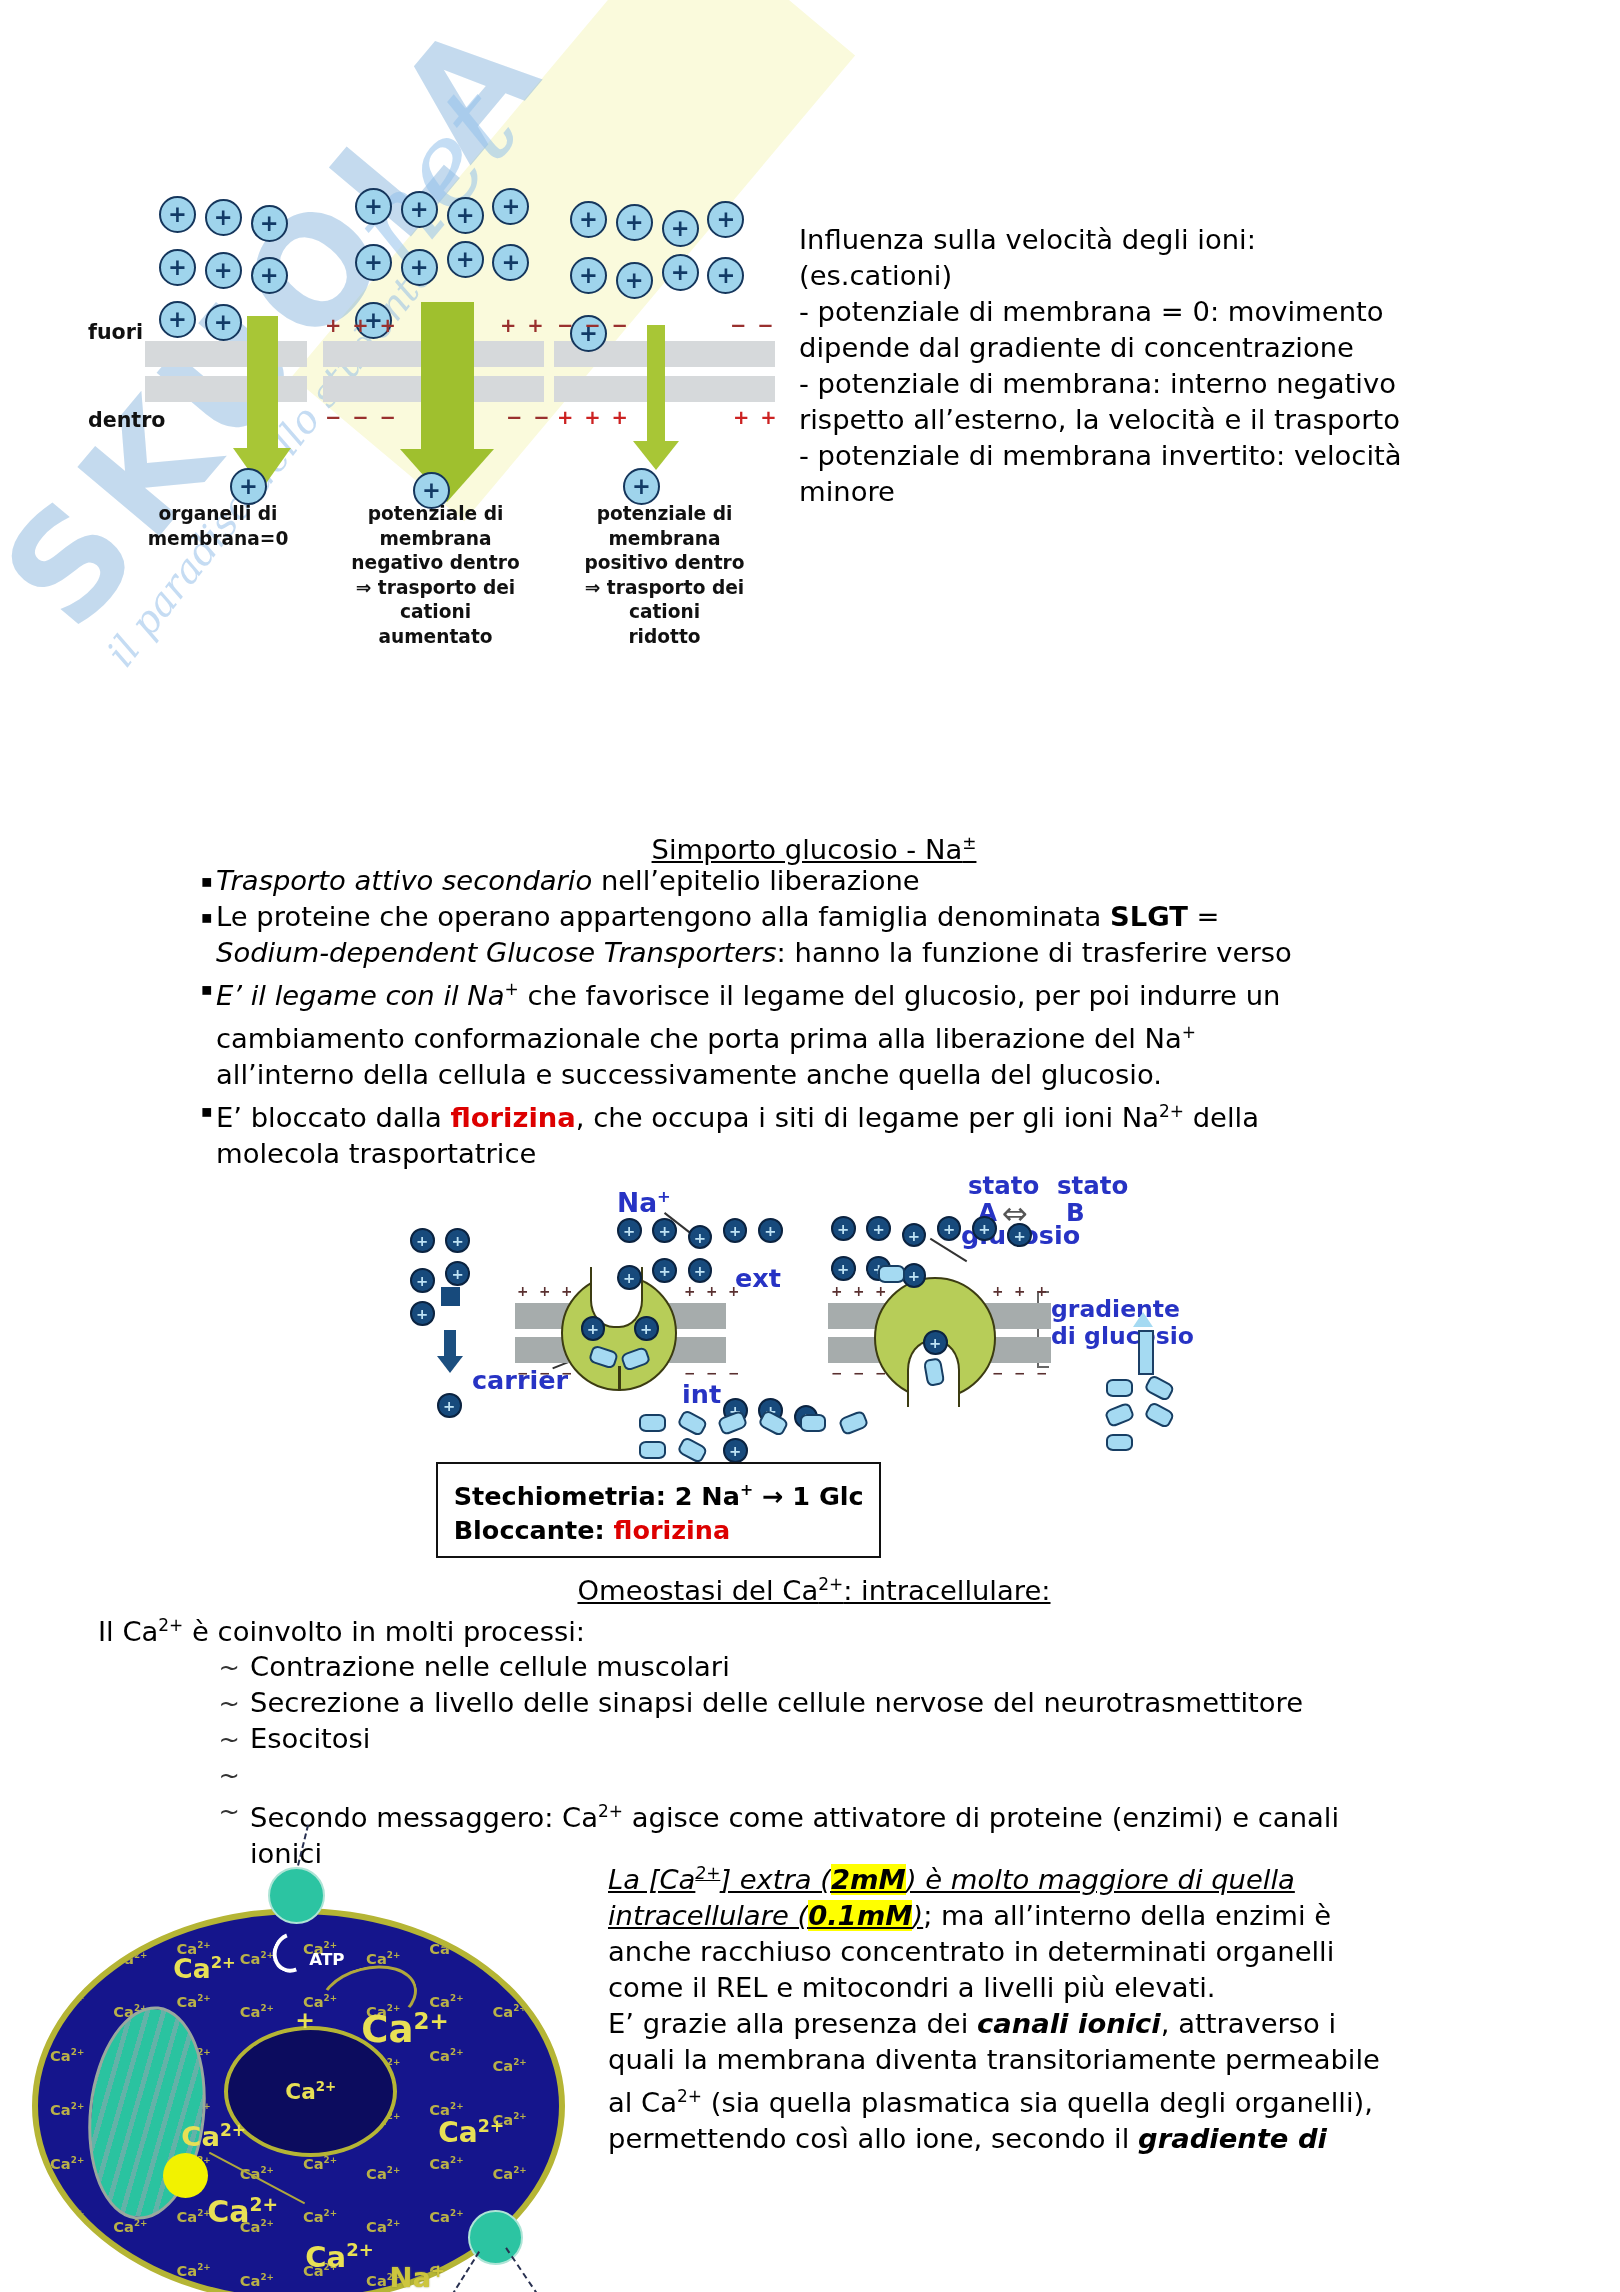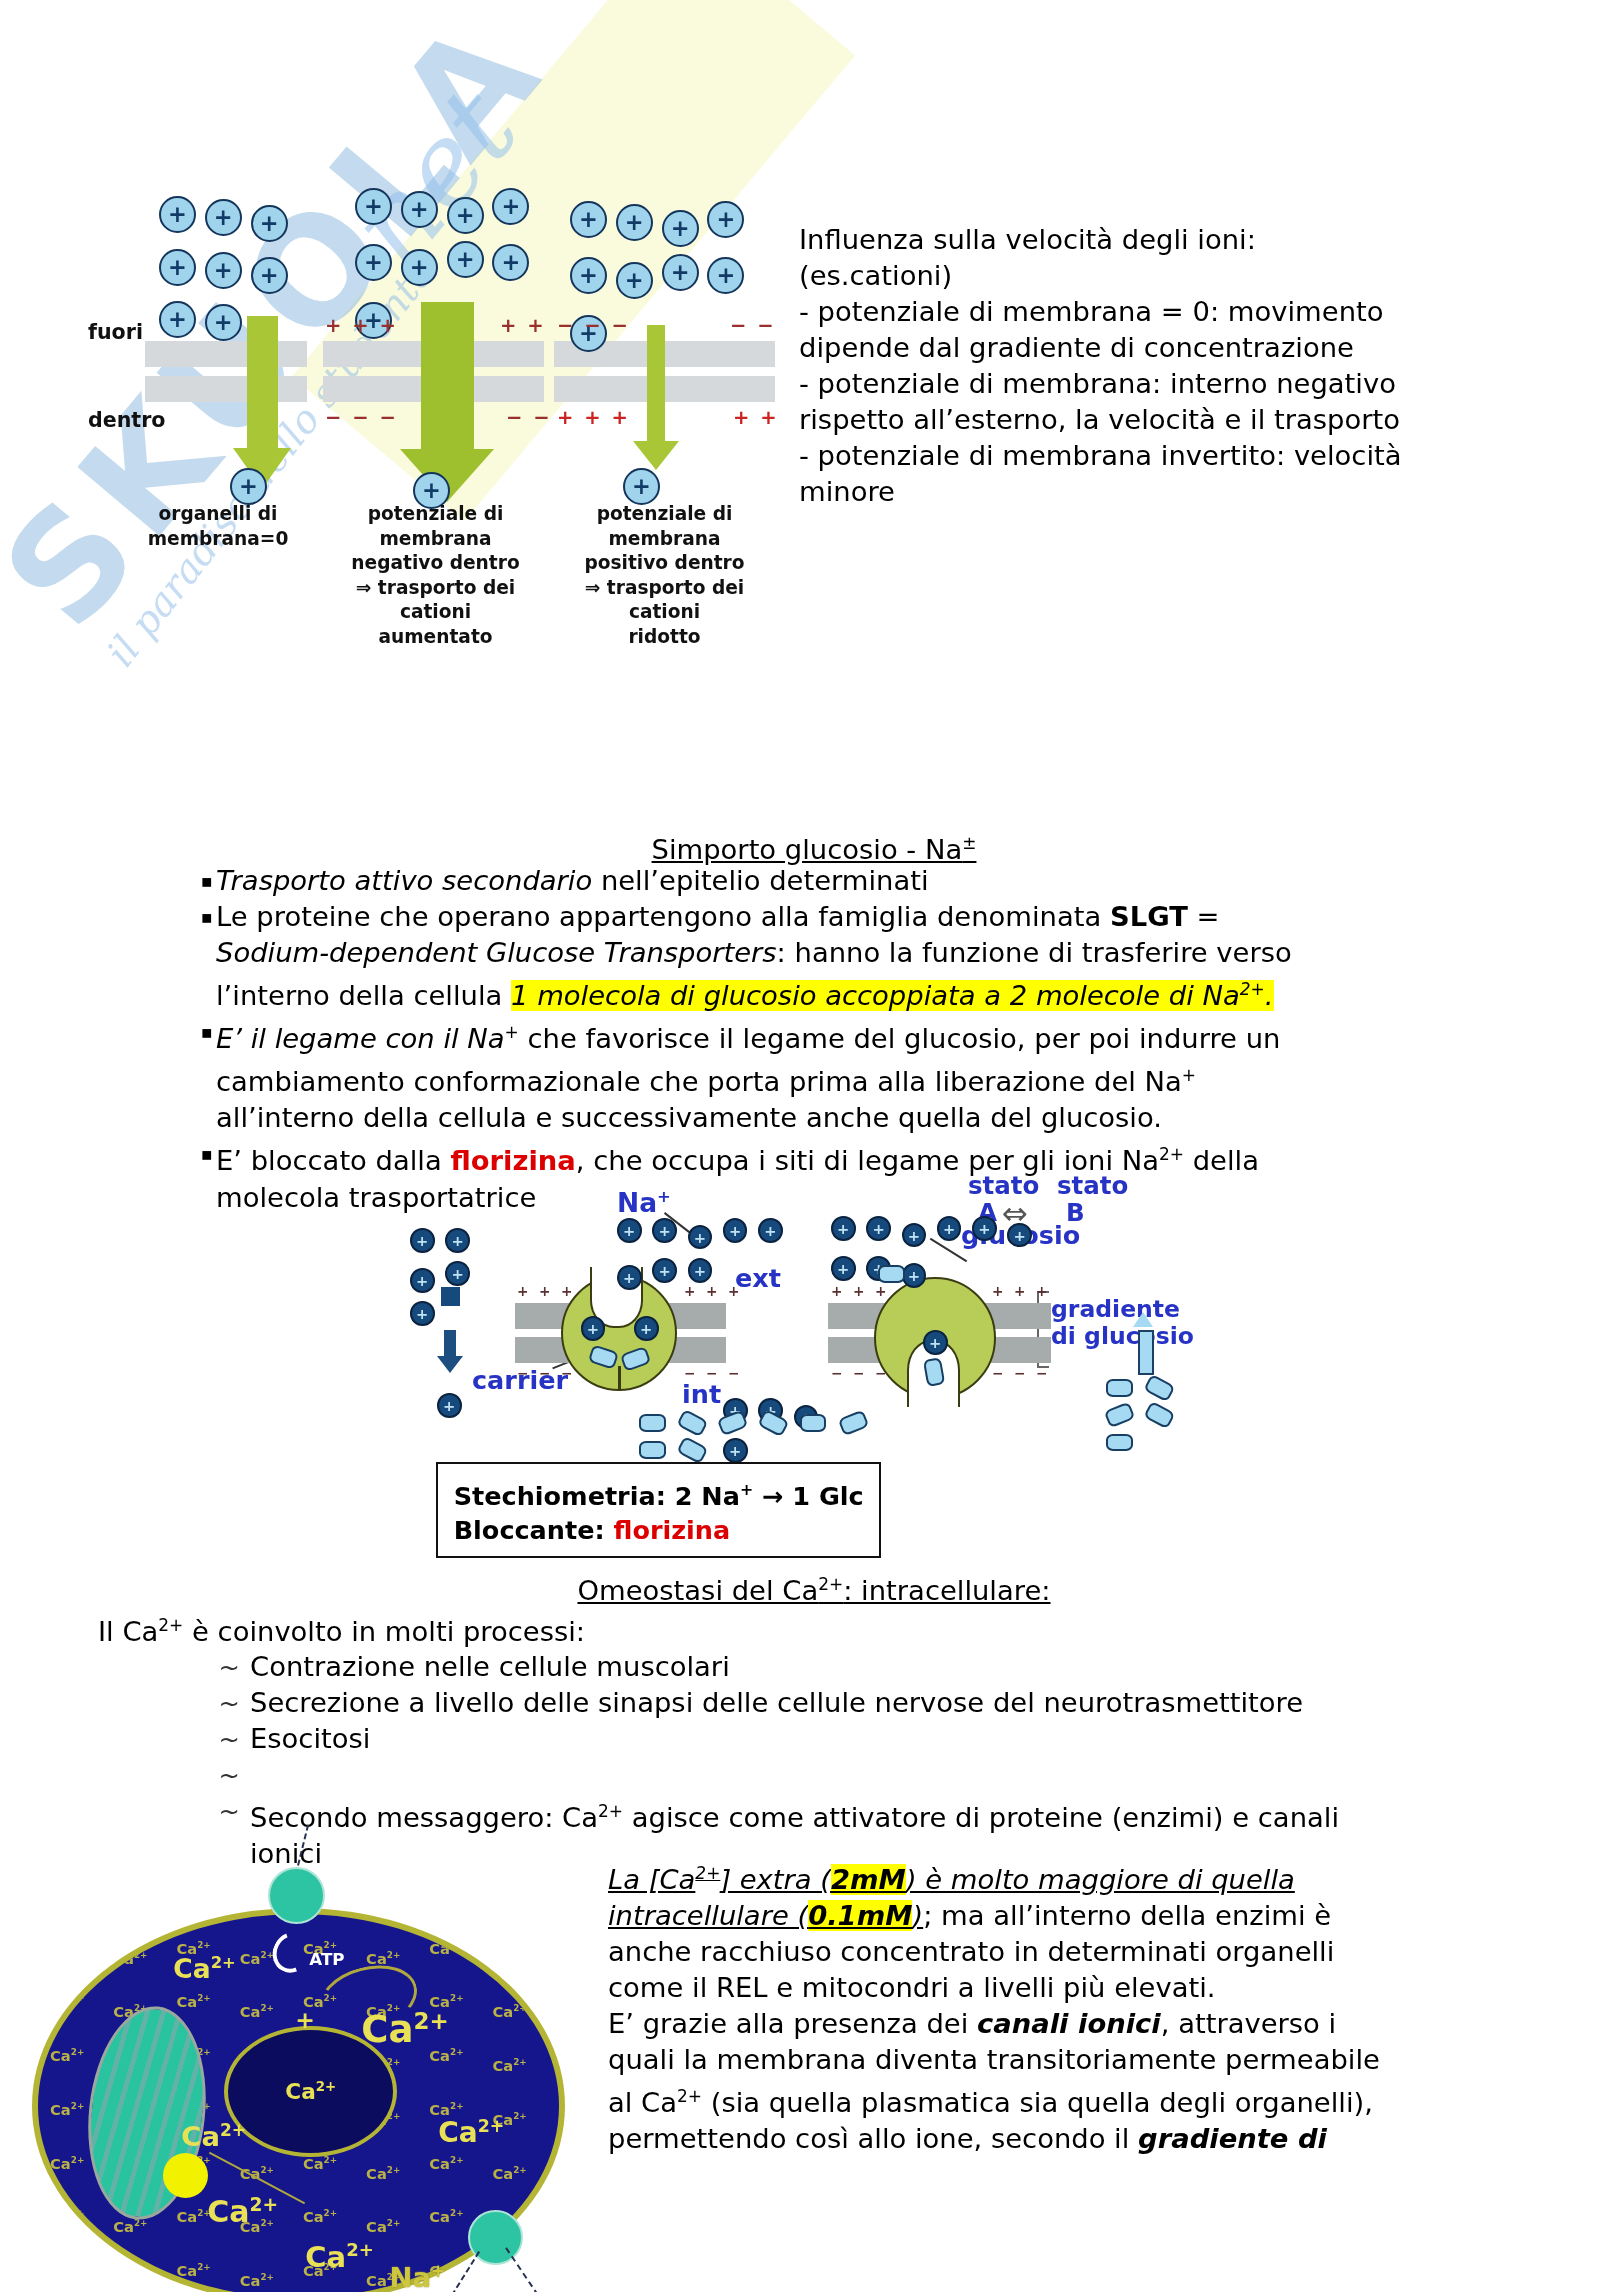--- a/index.html
+++ b/index.html
@@ -196,29 +196,28 @@
   </div>
 
   <div class="abs z1 txt center-blk" style="left:167px;top:825px;width:1294px;">
     <span class="ul"><span>Simporto glucosio - Na</span><sup>±</sup></span>
   </div>
 
   <div class="abs z1 txt" style="left:167px;top:863px;width:1313px;">
     <div class="bullet-row">
       <span class="bullet-sym">▪</span>
       <div style="width:1255px;">
-        <span class="it">Trasporto attivo secondario</span><span> nell’epitelio determinati</span>
+        <span class="it">Trasporto attivo secondario</span><span> nell’epitelio liberazione</span>
       </div>
     </div>
     <div class="bullet-row">
       <span class="bullet-sym">▪</span>
       <div style="width:1255px;">
         <div><span>Le proteine che operano appartengono alla famiglia denominata </span><span class="bd">SLGT</span><span> =</span></div>
         <div><span class="it">Sodium-dependent Glucose Transporters</span><span>: hanno la funzione di trasferire verso</span></div>
-        <div><span>l’interno della cellula </span><span class="hl it"><span>1 molecola di glucosio accoppiata a 2 molecole di Na</span><sup>2+</sup><span>.</span></span></div>
       </div>
     </div>
     <div class="bullet-row">
       <span class="bullet-sym">▪</span>
       <div style="width:1255px;">
         <div><span class="it">E’ il legame con il Na</span><sup class="it">+</sup><span> che favorisce il legame del glucosio, per poi indurre un</span></div>
         <div><span>cambiamento conformazionale che porta prima alla liberazione del Na</span><sup>+</sup></div>
         <div><span>all’interno della cellula e successivamente anche quella del glucosio.</span></div>
       </div>
     </div>

